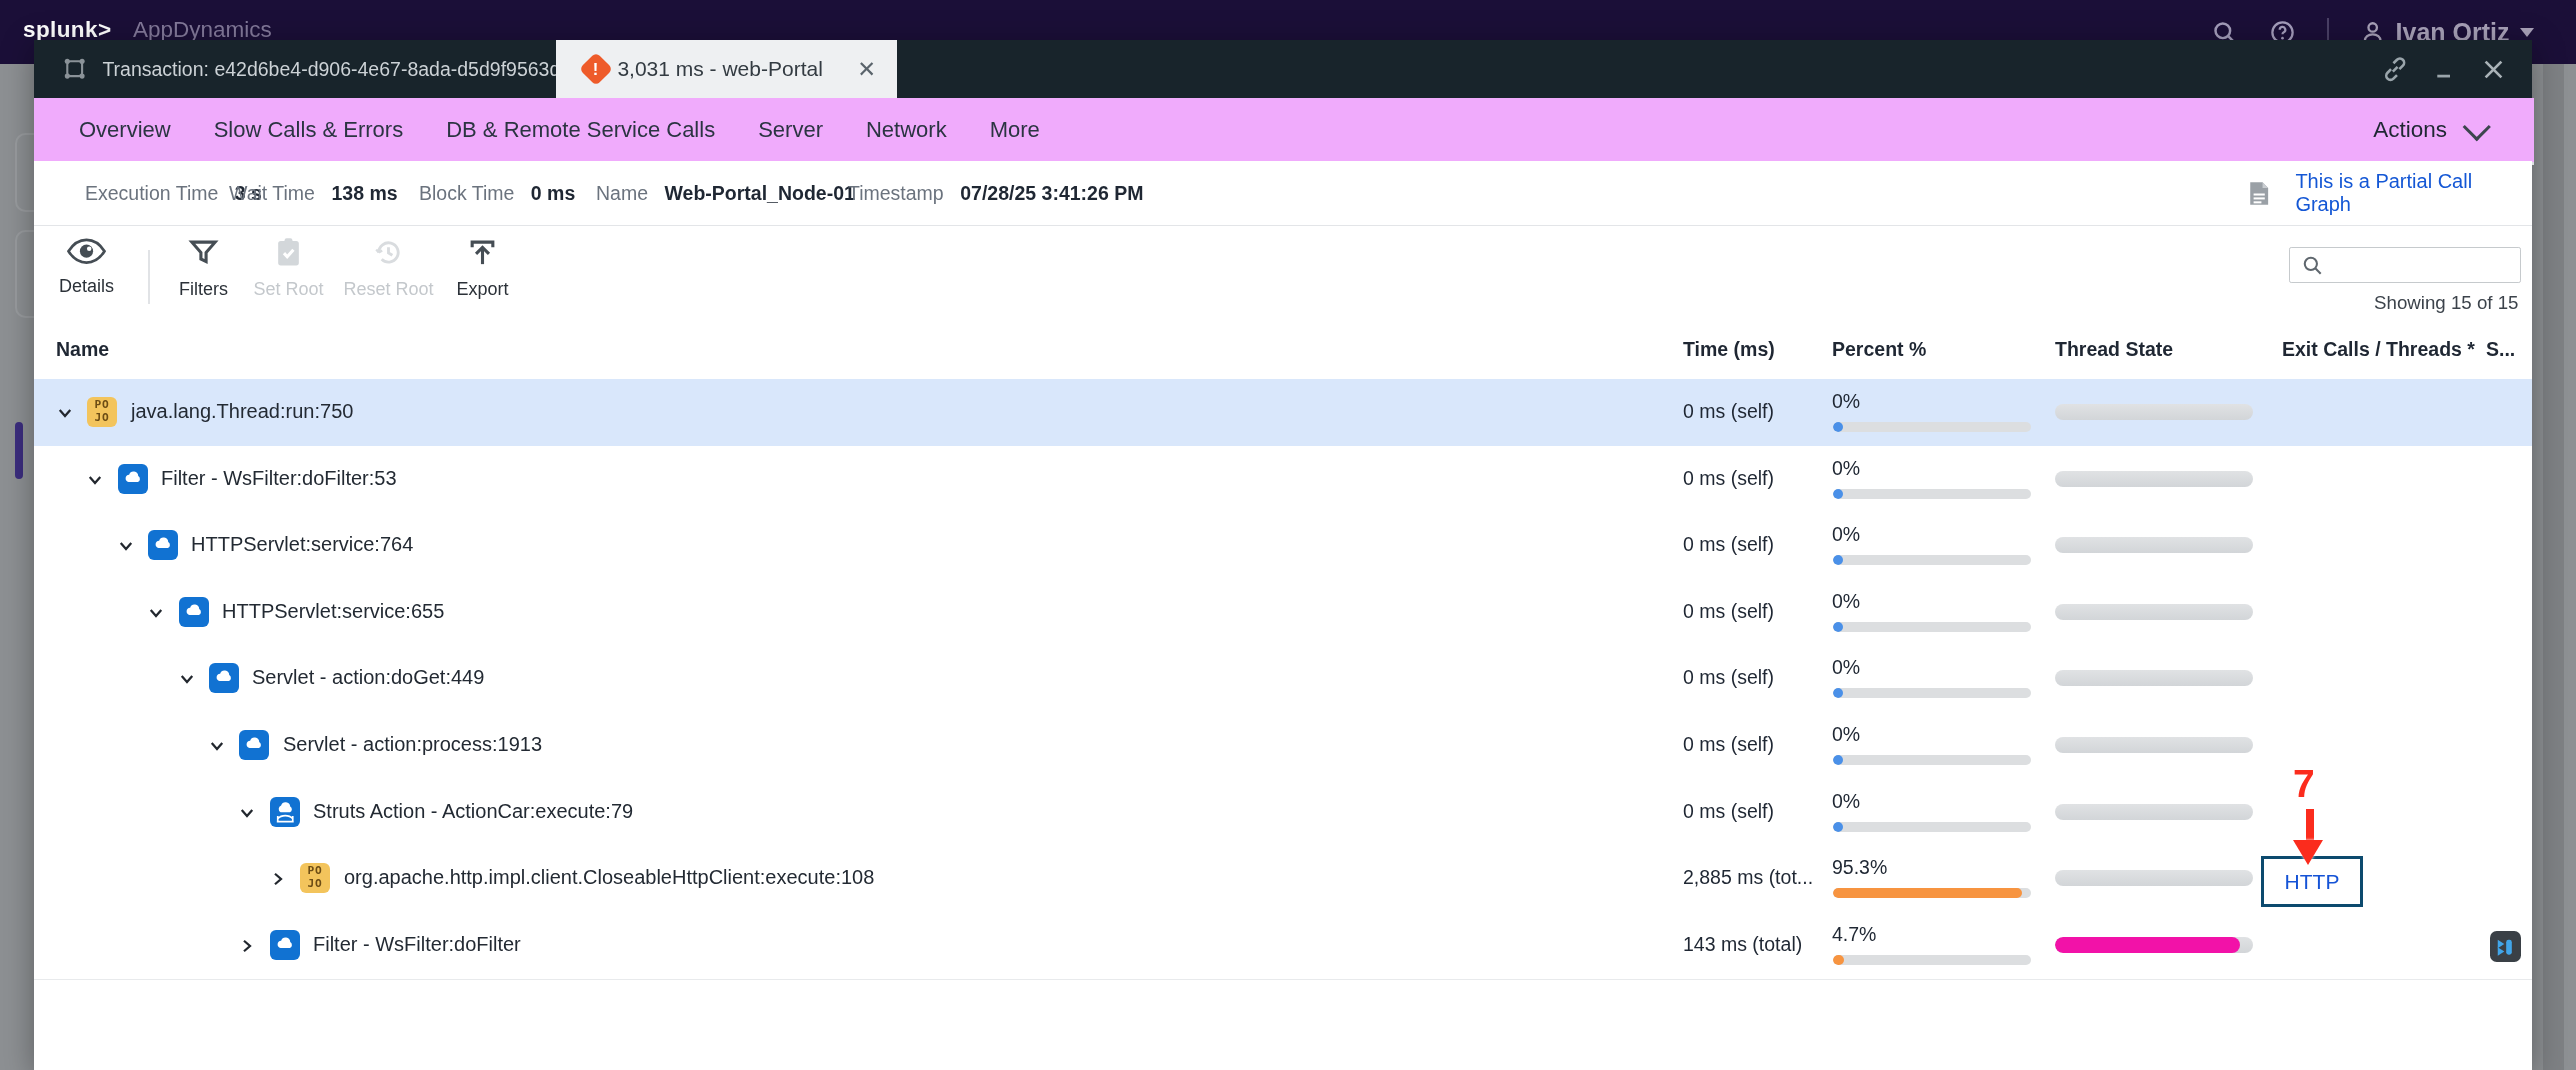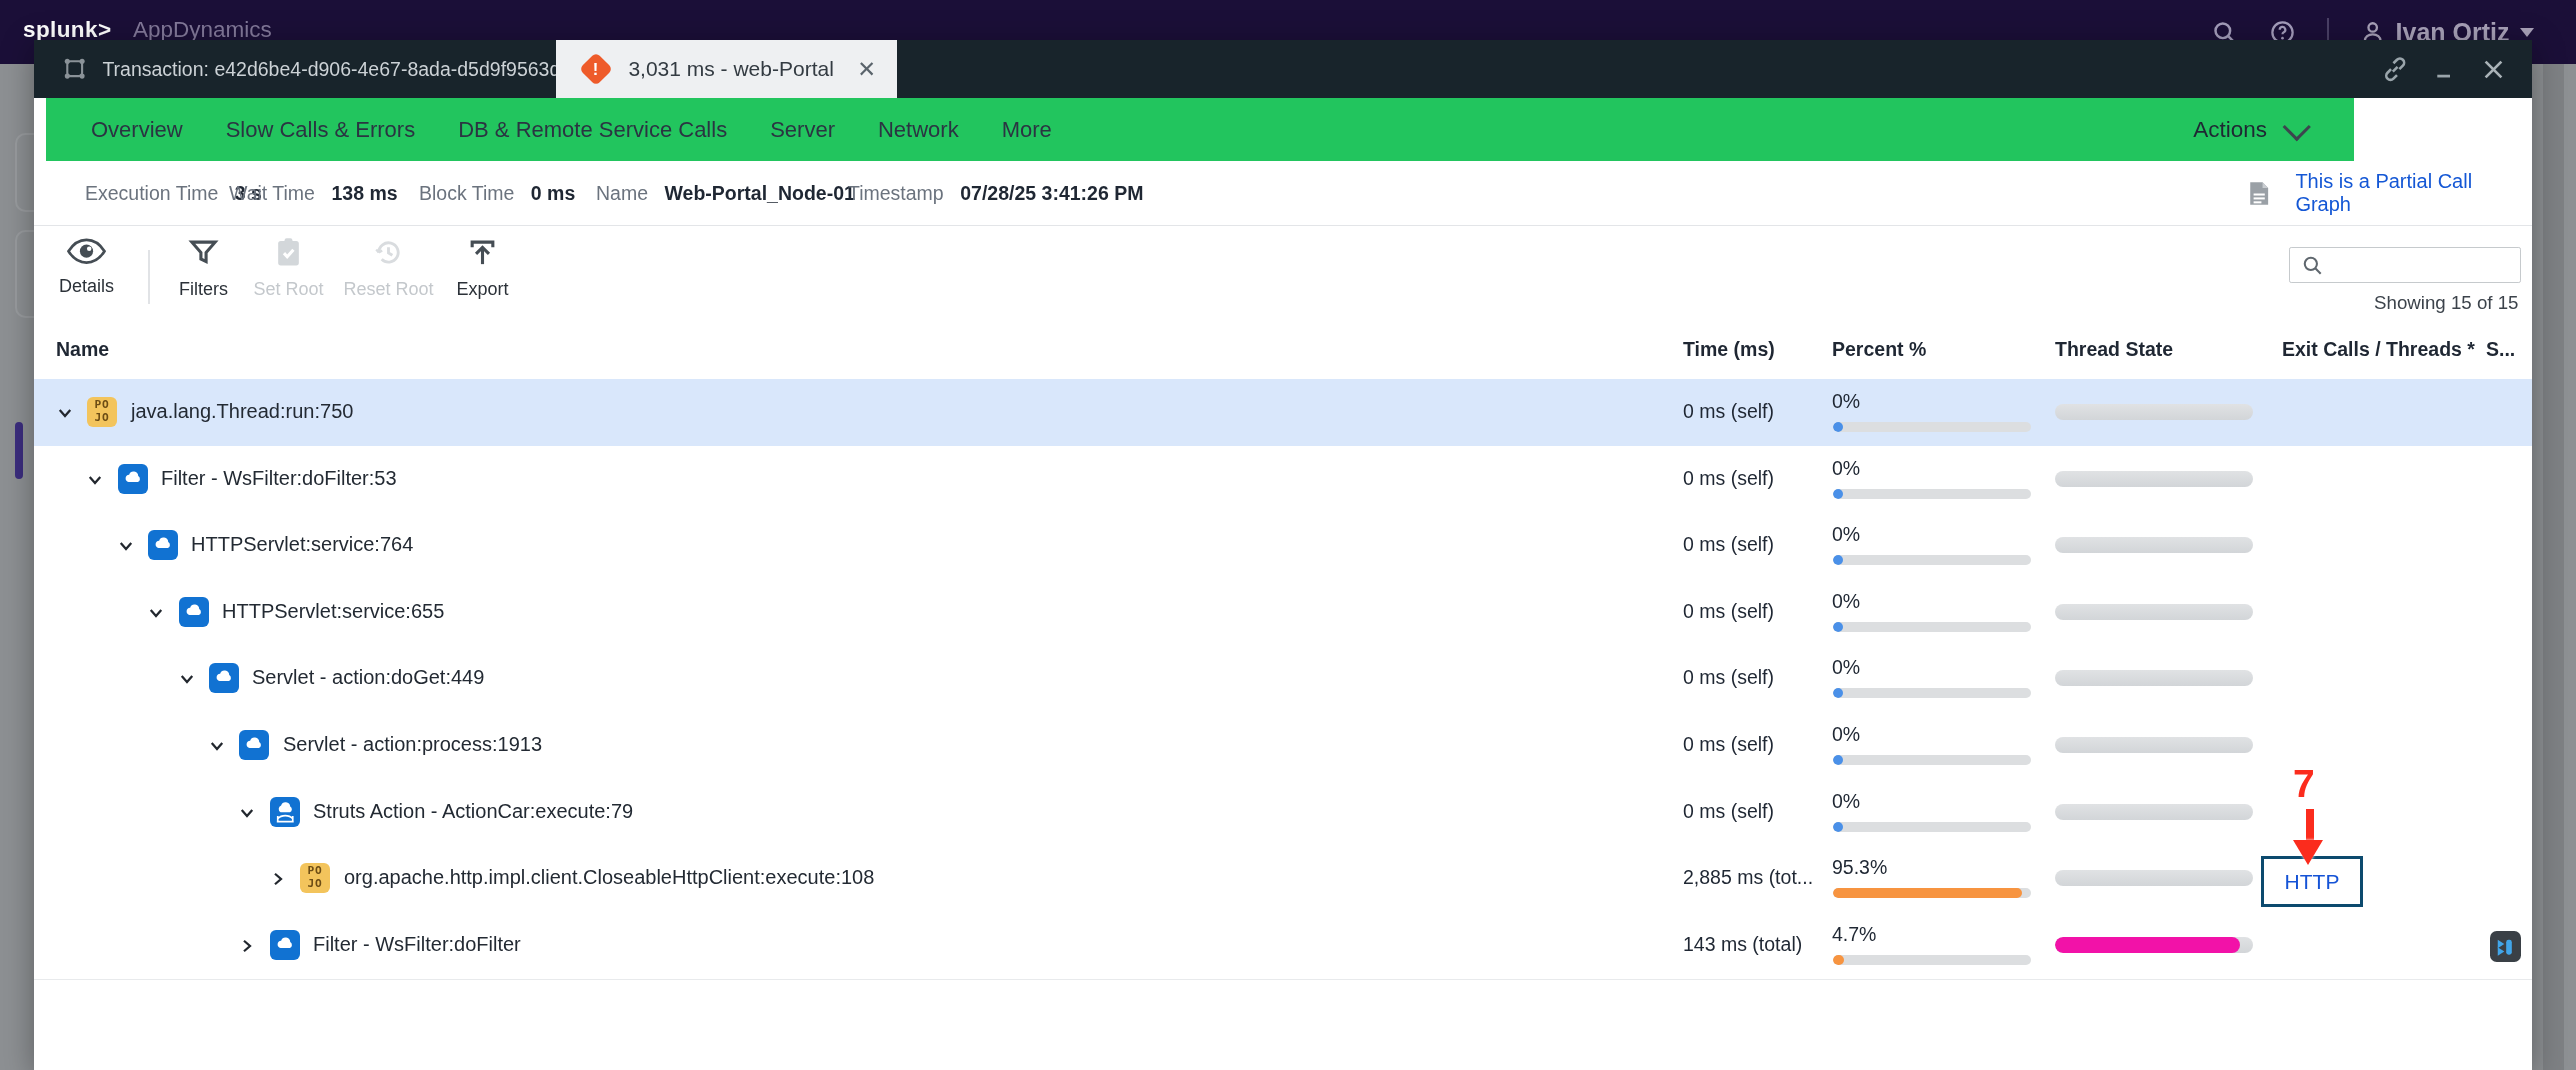--- a/index.html
+++ b/index.html
@@ -21,26 +21,26 @@
   .ghost-card{position:absolute;left:15px;width:45px;border:2.2px solid #999c9f;border-radius:10.5px;}
   .purple-pill{position:absolute;left:15px;top:358px;width:8.2px;height:57px;border-radius:6px;background:#3b2d7e;}
 
   
   .modal{position:absolute;left:34px;top:40px;width:2498px;height:1031px;background:#ffffff;box-shadow:0 6px 30px rgba(0,0,0,.35);}
   .mheader{position:absolute;left:0;top:0;width:2498px;height:58px;background:#18242b;}
   .mh-title{position:absolute;left:28px;top:0;height:58px;display:flex;align-items:center;gap:15px;color:#ccd2d6;font-size:19.5px;}
   .mh-tab{position:absolute;left:522px;top:0;width:341px;height:58px;background:#eef0f2;display:flex;align-items:center;}
   .diamond{width:24px;height:24px;background:#ee5b2a;border-radius:5.2px;transform:rotate(45deg);margin-left:28.4px;display:flex;align-items:center;justify-content:center;flex:0 0 auto;}
   .diamond span{transform:rotate(-45deg);color:#fff;font-weight:700;font-size:16.5px;}
-  .mh-tab-label{margin-left:20px;font-size:21px;color:#333b42;}
+  .mh-tab-label{margin-left:9px;font-size:21px;color:#333b42;}
   .mh-tab-close{margin-left:auto;margin-right:21px;font-size:22.5px;color:#5a646c;cursor:pointer;}
   .mh-icons{position:absolute;right:25.4px;top:0;height:58px;display:flex;align-items:center;gap:22.5px;}
 
   
-  .navrow{position:absolute;left:0;top:58px;width:2308px;height:64px;background:#22c55e;border-bottom:3px solid #dcdfe2;margin-left:12px;}
+  .navrow{position:absolute;left:0;top:58px;width:2500px;height:64px;background:#f0abfc;border-bottom:3px solid #dcdfe2;}
   .navtabs{position:absolute;left:45px;top:0;height:64px;display:flex;gap:43px;align-items:center;}
   .navtab{position:relative;font-size:22px;color:#2b3442;height:64px;display:flex;align-items:center;cursor:pointer;}
   .navtab.active{font-weight:700;color:#1c2430;}
   .navtab.active:after{content:"";position:absolute;left:0;right:0;bottom:0;height:5.2px;background:#715bf0;}
   .actions{position:absolute;right:48px;top:0;height:64px;display:flex;align-items:center;gap:19.5px;font-size:22.5px;color:#1f2733;cursor:pointer;}
   .chev-down{width:16.5px;height:16.5px;border-right:3px solid #3c454e;border-bottom:3px solid #3c454e;transform:rotate(45deg);margin-top:-6px;}
 
   
   .statsrow{position:absolute;left:0;top:121px;width:2498px;height:64px;border-bottom:1.5px solid #e3e5e8;background:#fff;}
   .stat{position:absolute;top:0;height:64px;display:flex;align-items:center;gap:16.5px;}

